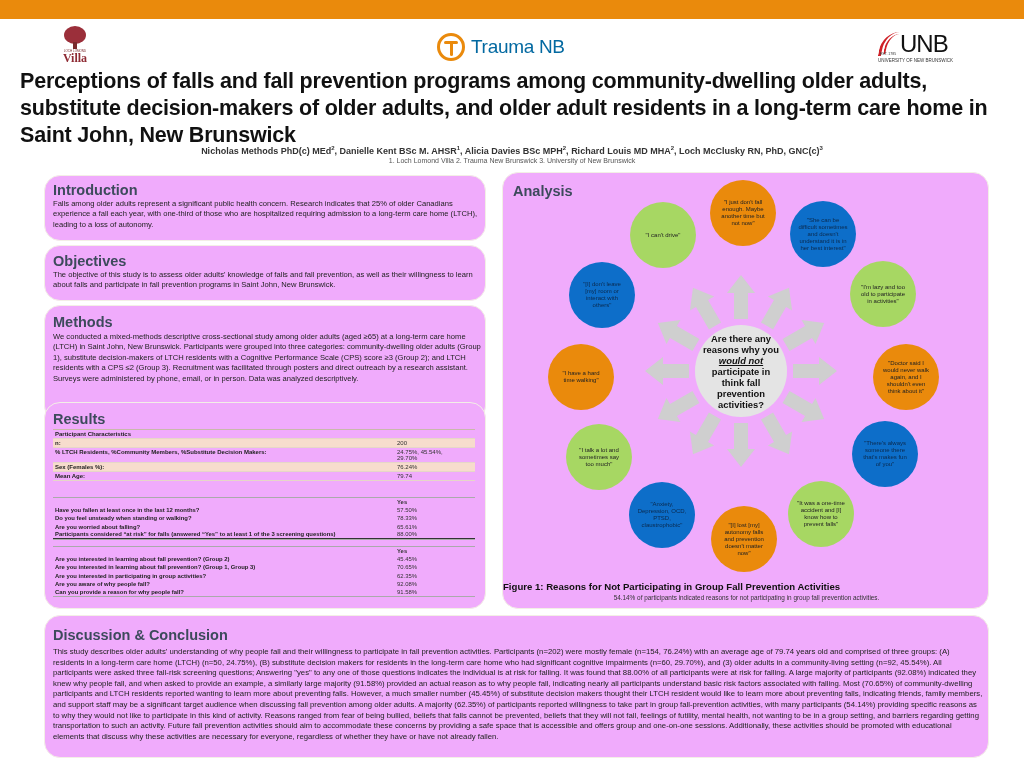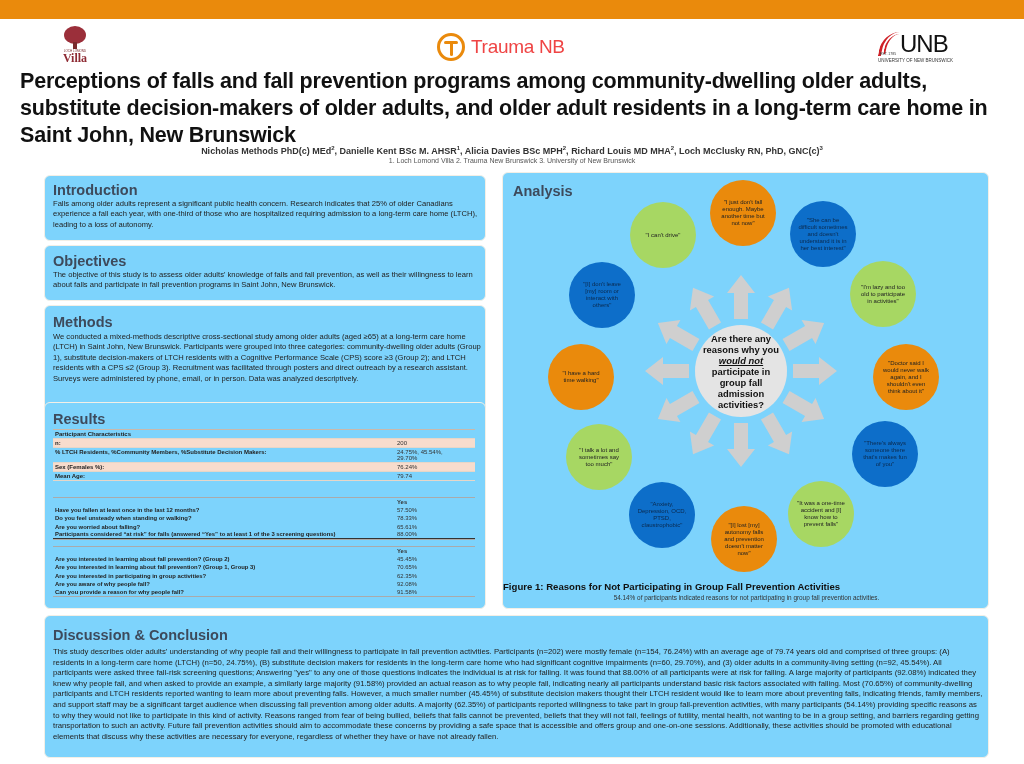--- a/index.html
+++ b/index.html
@@ -12,35 +12,35 @@
   .logo-villa { left: 58px; top: 26px; width: 34px; height: 40px; }
   .villa-tree { position: absolute; left: 6px; top: 0; width: 22px; height: 18px; border-radius: 50%; background: #9b2f3a; }
   .villa-trunk { position: absolute; left: 15px; top: 16px; width: 4px; height: 7px; background: #7a2a2c; }
   .villa-small { position: absolute; left: 0; top: 23px; width: 34px; font-size: 3px; text-align: center; color: #7a2a2c; }
   .villa-text { position: absolute; left: 0; top: 26px; width: 34px; text-align: center; font-family: "Liberation Serif", serif; font-size: 12px; color: #8e2a33; font-weight: bold; line-height: 12px; }
 
   .logo-trauma { left: 437px; top: 33px; display: flex; align-items: center; gap: 6px; }
   .trauma-icon { width: 28px; height: 28px; border-radius: 50%; border: 3px solid #ea8a0c; position: relative; }
   .trauma-icon::before { content: ""; position: absolute; left: 4px; top: 5px; width: 14px; height: 3px; background: #ea8a0c; border-radius: 2px; }
   .trauma-icon::after { content: ""; position: absolute; left: 10px; top: 6px; width: 3px; height: 14px; background: #ea8a0c; border-radius: 2px; }
-  .trauma-text { font-size: 19px; color: #ef4444; letter-spacing: -0.3px; }
+  .trauma-text { font-size: 19px; color: #0369a1; letter-spacing: -0.3px; }
 
   .logo-unb { left: 878px; top: 30px; width: 80px; height: 36px; }
   .unb-sail { position: absolute; left: 2px; top: 2px; width: 22px; height: 24px; border-left: 3px solid #cf2027; border-radius: 80% 0 0 0; transform: skewX(-10deg); }
   .unb-sail2 { position: absolute; left: 7px; top: 4px; width: 16px; height: 20px; border-left: 2px solid #cf2027; border-radius: 80% 0 0 0; transform: skewX(-10deg); }
   .unb-text { position: absolute; left: 22px; top: 0px; font-size: 24px; font-weight: normal; color: #111; letter-spacing: -1px; }
   .unb-sub { position: absolute; left: 0; top: 28px; font-size: 4.5px; color: #333; white-space: nowrap; }
   .unb-est { position: absolute; left: 2px; top: 22px; font-size: 3.5px; color: #333; }
 
   .title { position: absolute; left: 20px; top: 68px; width: 984px; text-align: left; font-size: 21.5px; font-weight: bold; line-height: 27px; color: #111; letter-spacing: -0.2px; }
   .authors { position: absolute; left: 20px; top: 145px; width: 984px; text-align: center; font-size: 9px; font-weight: bold; color: #333; }
   .authors sup { font-size: 6px; }
   .affiliations { position: absolute; left: 20px; top: 157px; width: 984px; text-align: center; font-size: 7px; color: #555; }
 
-  .panel { position: absolute; background: #7dd3fc; border: 1px solid #f3efe6; border-radius: 6px; }
+  .panel { position: absolute; background: #f0abfc; border: 1px solid #f3efe6; border-radius: 16px; }
   .panel-intro { left: 44px; top: 175px; width: 442px; height: 66px; }
   .panel-obj { left: 44px; top: 245px; width: 442px; height: 56px; }
   .panel-methods { left: 44px; top: 305px; width: 442px; height: 117px; }
   .panel-results { left: 44px; top: 402px; width: 442px; height: 207px; }
   .panel-analysis { left: 502px; top: 172px; width: 487px; height: 437px; }
   .panel-disc { left: 44px; top: 615px; width: 945px; height: 143px; }
 
   .section-head { position: absolute; font-size: 14.5px; font-weight: bold; color: #3d4a5c; }
   .section-body { position: absolute; font-size: 7.6px; line-height: 10.4px; color: #222; }
 
@@ -230,21 +230,21 @@
         <g transform="translate(238,198) rotate(330)">
             <polygon points="-7,-52 7,-52 7,-78 14,-78 0,-96 -14,-78 -7,-78"></polygon>
           </g>
       </g>
     </svg>
 
     <div class="center" style="left:192px;top:152px;">
       <span>
         <span>Are there any reasons why you</span>
         <u>would not</u>
-        <span>participate in group fall admission activities?</span>
+        <span>participate in think fall prevention activities?</span>
       </span>
     </div>
 
     <div class="bubble orange" style="left:207px;top:7px;">
         <span>"I just don't fall enough. Maybe another time but not now"</span>
       </div>
     <div class="bubble blue" style="left:287px;top:28px;">
         <span>"She can be difficult sometimes and doesn't understand it is in her best interest"</span>
       </div>
     <div class="bubble green" style="left:347px;top:88px;">

